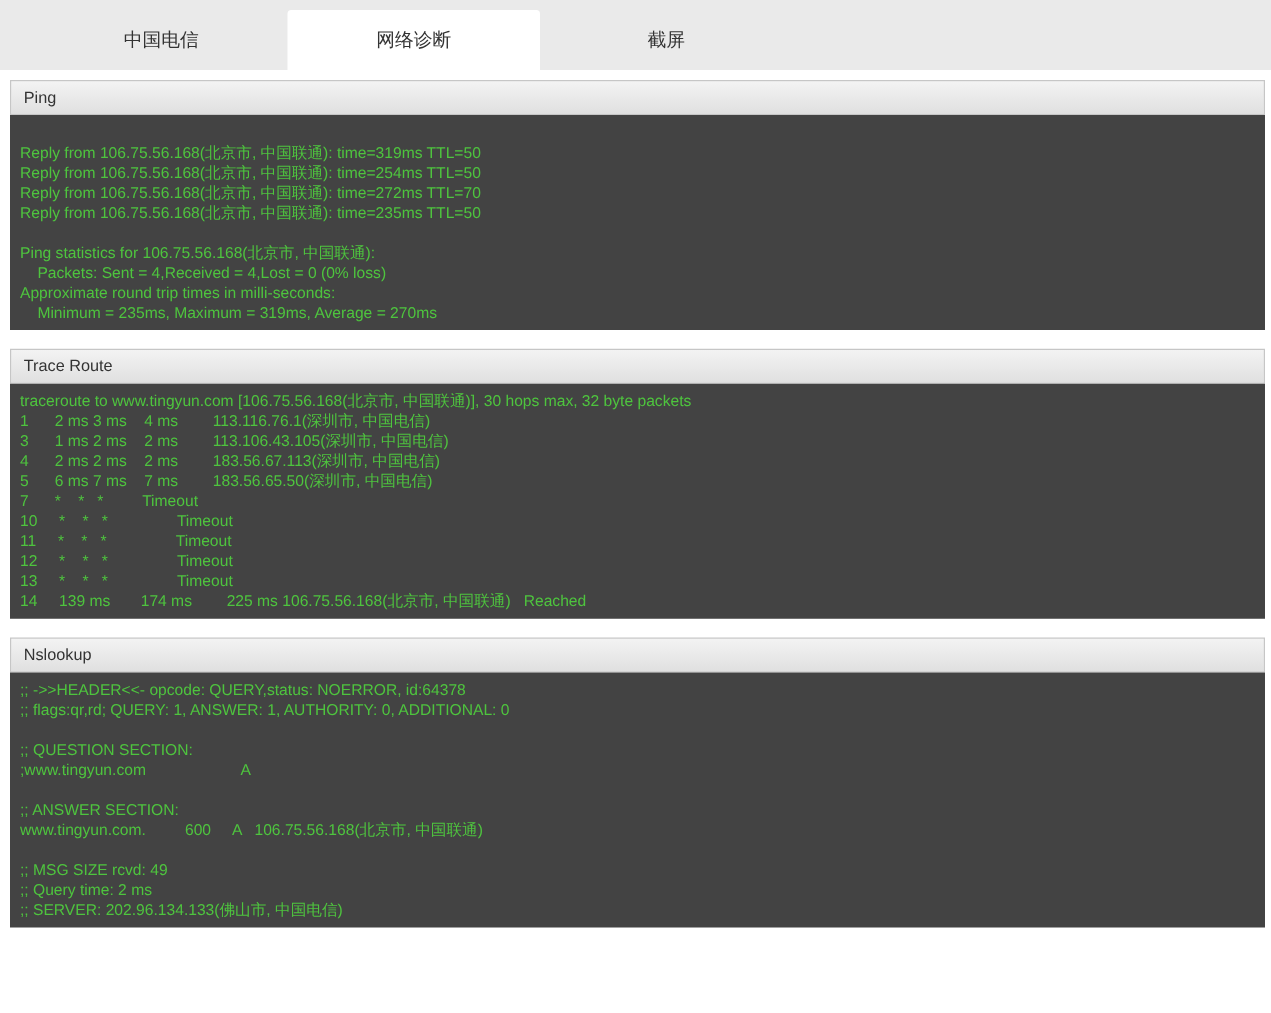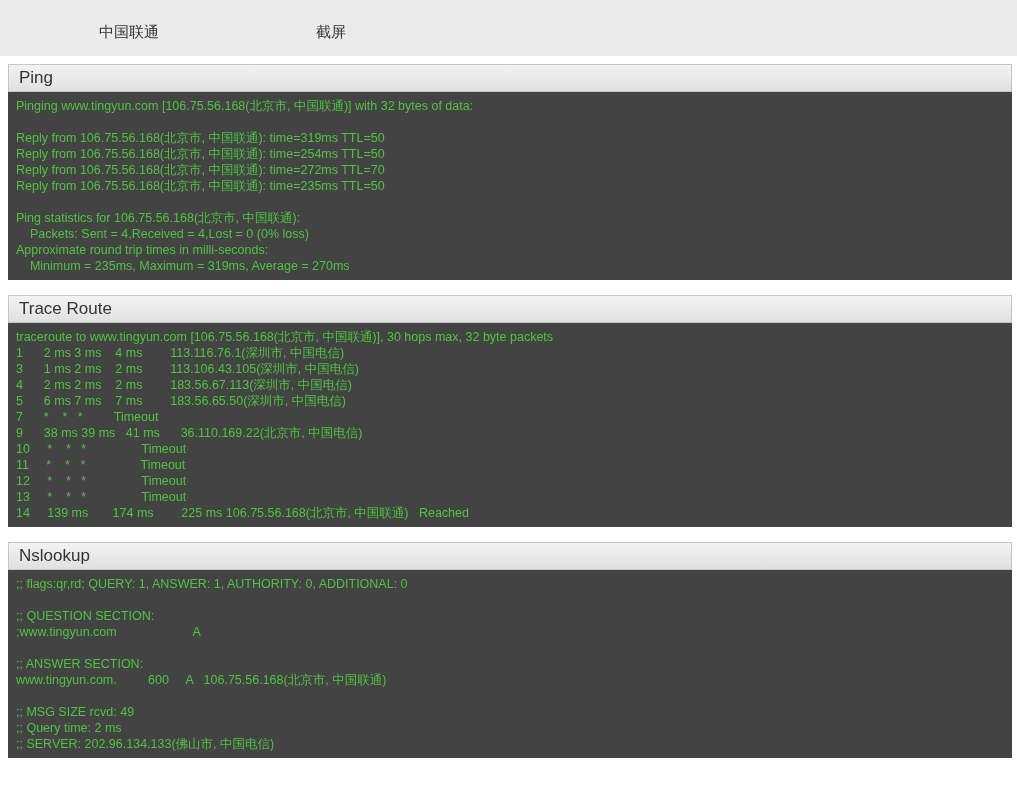--- a/index.html
+++ b/index.html
@@ -25,46 +25,46 @@
   .tab.active{
     background:#ffffff;border-radius:3px 3px 0 0;
   }
   
   .content{padding:8px 5px 0 8px;background:#ffffff;}
   .panel{margin-bottom:15px;}
   .panel-header{
     height:28px;line-height:26px;
     background:linear-gradient(#f3f3f3,#e0e0e0);
     border:1px solid #c6c6c6;
-    padding-left:10px;font-size:17px;color:#333;
+    padding-left:10px;font-size:13px;color:#333;
   }
   .terminal{
     background:var(--terminal-bg);
     color:var(--terminal-green);
     padding:6px 8px;
     font-size:12.5px;line-height:16px;
   }
   .tline{white-space:pre-wrap;min-height:16px;}
 </style>
 </head>
 <body>
 
 <div class="tabbar">
-  <div class="tab">中国联通</div>
+  <div class="tab">中国电信</div>
+  <div class="tab active">网络诊断</div>
   <div class="tab">截屏</div>
 </div>
 
 <div class="content">
 
   <div class="panel">
     <div class="panel-header">
       <span>Ping</span>
     </div>
     <div class="terminal">
-      <div class="tline">Pinging www.tingyun.com [106.75.56.168(北京市, 中国联通)] with 32 bytes of data:</div>
       <div class="tline"></div>
       <div class="tline">Reply from 106.75.56.168(北京市, 中国联通): time=319ms TTL=50</div>
       <div class="tline">Reply from 106.75.56.168(北京市, 中国联通): time=254ms TTL=50</div>
       <div class="tline">Reply from 106.75.56.168(北京市, 中国联通): time=272ms TTL=70</div>
       <div class="tline">Reply from 106.75.56.168(北京市, 中国联通): time=235ms TTL=50</div>
       <div class="tline"></div>
       <div class="tline">Ping statistics for 106.75.56.168(北京市, 中国联通):</div>
       <div class="tline">    Packets: Sent = 4,Received = 4,Lost = 0 (0% loss)</div>
       <div class="tline">Approximate round trip times in milli-seconds:</div>
       <div class="tline">    Minimum = 235ms, Maximum = 319ms, Average = 270ms</div>
@@ -75,34 +75,34 @@
     <div class="panel-header">
       <span>Trace Route</span>
     </div>
     <div class="terminal">
       <div class="tline">traceroute to www.tingyun.com [106.75.56.168(北京市, 中国联通)], 30 hops max, 32 byte packets</div>
       <div class="tline">1      2 ms 3 ms    4 ms        113.116.76.1(深圳市, 中国电信)</div>
       <div class="tline">3      1 ms 2 ms    2 ms        113.106.43.105(深圳市, 中国电信)</div>
       <div class="tline">4      2 ms 2 ms    2 ms        183.56.67.113(深圳市, 中国电信)</div>
       <div class="tline">5      6 ms 7 ms    7 ms        183.56.65.50(深圳市, 中国电信)</div>
       <div class="tline">7      *    *   *         Timeout</div>
-      <div class="tline">9      38 ms 39 ms   41 ms      36.110.169.22(北京市, 中国电信)</div>
       <div class="tline">10     *    *   *                Timeout</div>
       <div class="tline">11     *    *   *                Timeout</div>
       <div class="tline">12     *    *   *                Timeout</div>
       <div class="tline">13     *    *   *                Timeout</div>
       <div class="tline">14     139 ms       174 ms        225 ms 106.75.56.168(北京市, 中国联通)   Reached</div>
     </div>
   </div>
 
   <div class="panel">
     <div class="panel-header">
       <span>Nslookup</span>
     </div>
     <div class="terminal">
+      <div class="tline">;; -&gt;&gt;HEADER&lt;&lt;- opcode: QUERY,status: NOERROR, id:64378</div>
       <div class="tline">;; flags:qr,rd; QUERY: 1, ANSWER: 1, AUTHORITY: 0, ADDITIONAL: 0</div>
       <div class="tline"></div>
       <div class="tline">;; QUESTION SECTION:</div>
       <div class="tline">;www.tingyun.com                      A</div>
       <div class="tline"></div>
       <div class="tline">;; ANSWER SECTION:</div>
       <div class="tline">www.tingyun.com.         600     A   106.75.56.168(北京市, 中国联通)</div>
       <div class="tline"></div>
       <div class="tline">;; MSG SIZE rcvd: 49</div>
       <div class="tline">;; Query time: 2 ms</div>

